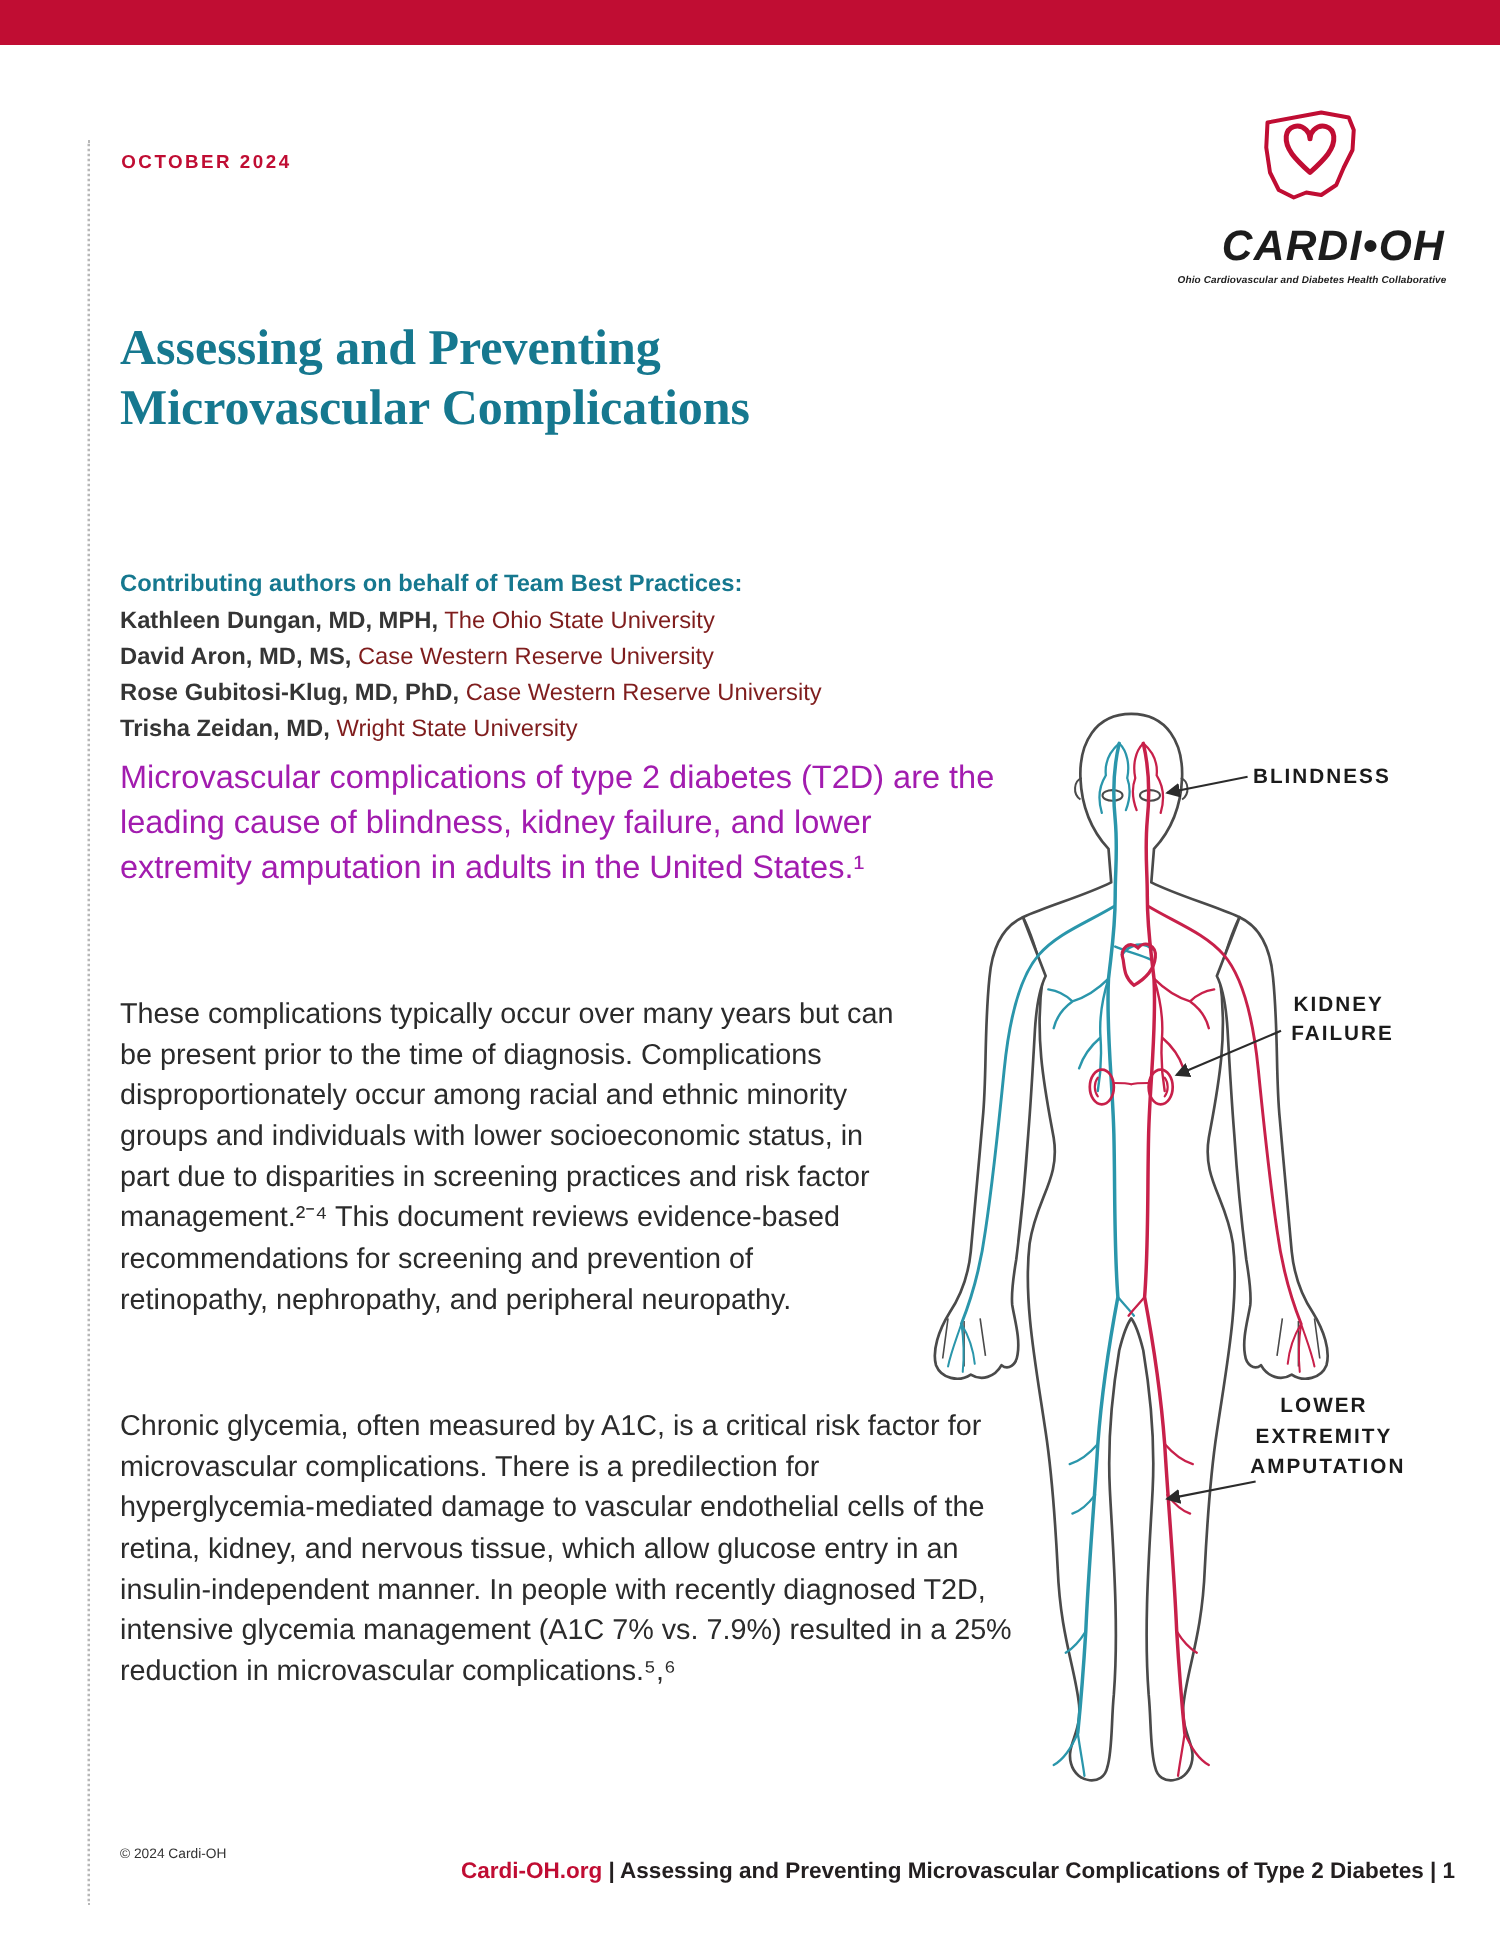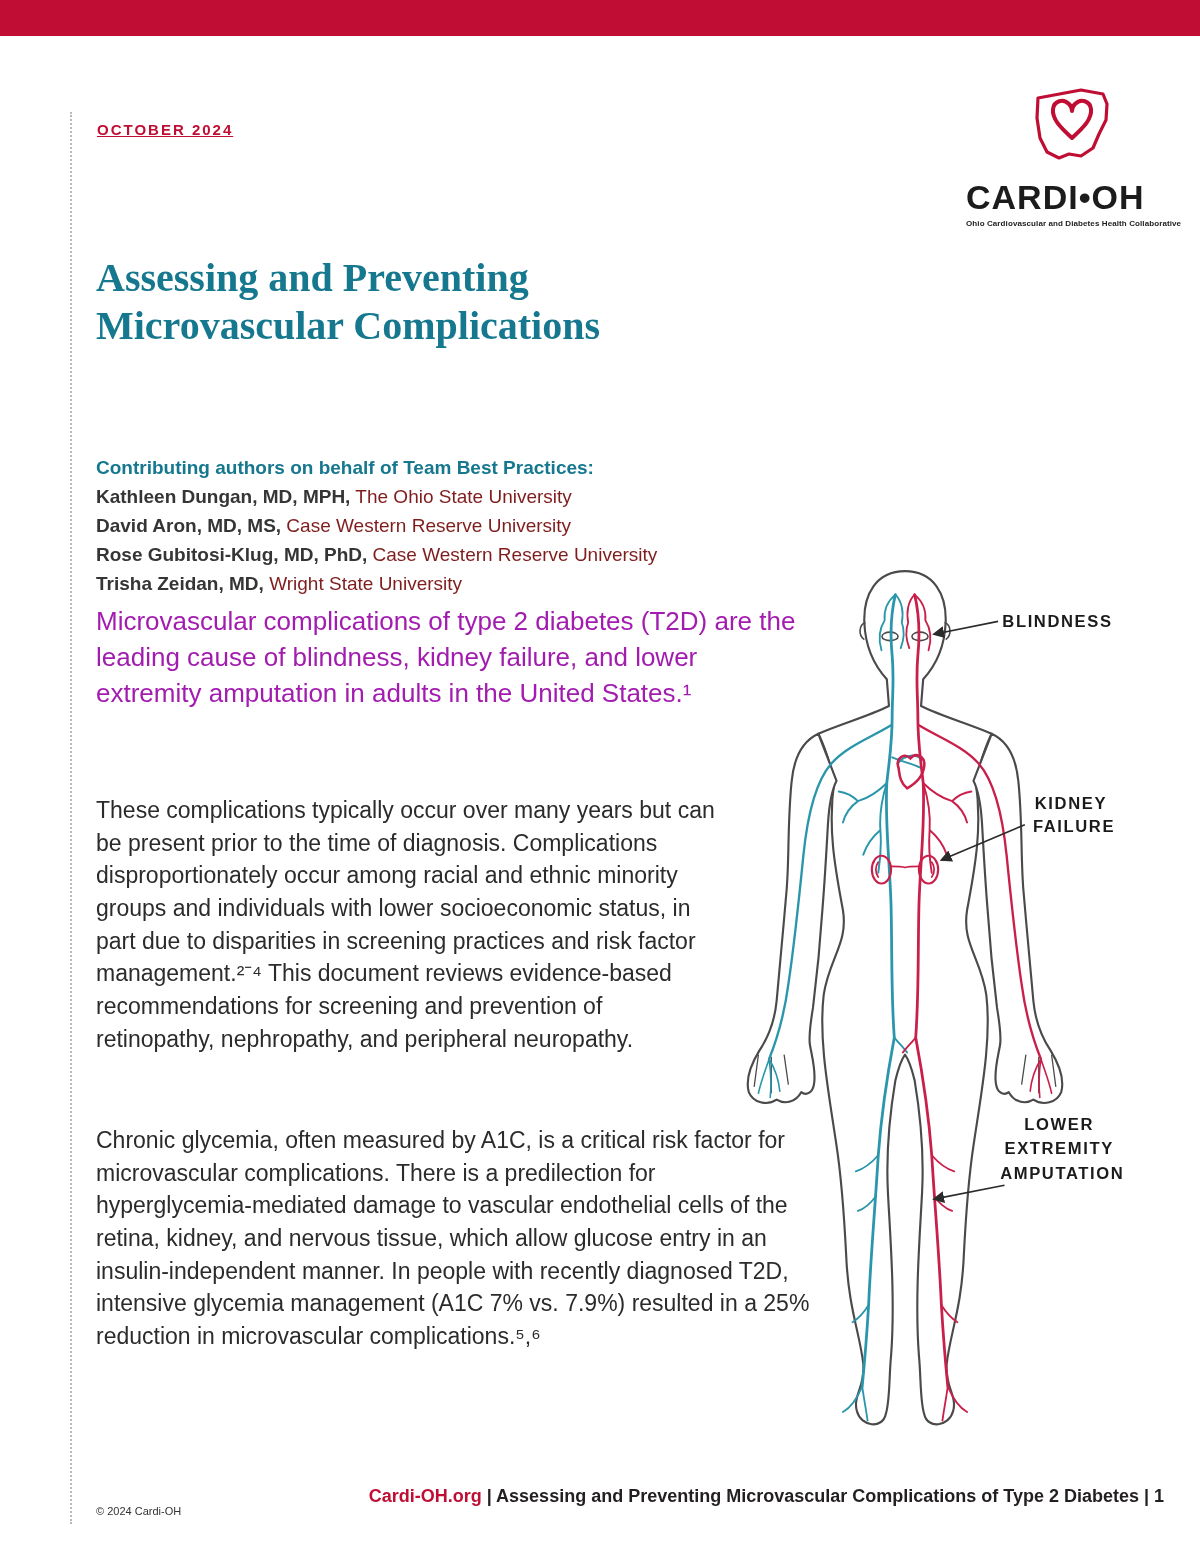--- a/index.html
+++ b/index.html
@@ -4,44 +4,44 @@
 <style>
   html,body { margin:0; padding:0; background:#e8e8e8; }
   .page {
     position:relative; width:1200px; height:1553px; margin:0 auto;
     background:#ffffff; overflow:hidden;
     font-family:"Liberation Sans", sans-serif; color:#231f20;
   }
   .topbar { position:absolute; top:0; left:0; width:100%; height:36px; background:#c00d33; }
   .margin-rule { position:absolute; left:70px; top:112px; height:1412px; width:0; border-left:2px dotted #b8b8b8; }
 
-  .issue-date { position:absolute; left:97px; top:121px; font-size:15px; font-weight:700; letter-spacing:2px; color:#c00d33;text-decoration:underline; }
+  .issue-date { position:absolute; left:97px; top:121px; font-size:15px; font-weight:700; letter-spacing:2px; color:#c00d33; }
 
-  .logo { position:absolute; top:74px; right:20px; width:214px; text-align:left; }
+  .logo { position:absolute; top:74px; right:44px; width:214px; text-align:right;font-style:italic; }
   .logo-icon { display:block; margin:0 auto; }
   .logo-wordmark { font-size:34px; font-weight:700; letter-spacing:1px; color:#1c1c1c; margin-top:4px; white-space:nowrap; }
   .logo-tagline { font-size:8px; font-weight:700; color:#1c1c1c; margin-top:2px; white-space:nowrap; letter-spacing:0.1px; }
 
   .page-title { position:absolute; left:96px; top:254px; font-family:"Liberation Serif", serif; font-weight:700; font-size:40px; line-height:1.21; color:#16788f; }
 
   .authors { position:absolute; left:96px; top:454px; font-size:19px; line-height:1.52; }
   .authors-heading { color:#16788f; font-weight:700; }
   .author-name { font-weight:700; color:#353535; }
   .author-aff { font-weight:400; color:#7f1d1d; }
 
   .intro { position:absolute; left:96px; top:604px; width:706px; font-size:26px; line-height:1.38; color:#a21caf; }
   .body-p1 { position:absolute; left:96px; top:794px; width:622px; font-size:23px; line-height:1.42; color:#2b2b2b; }
   .body-p2 { position:absolute; left:96px; top:1124px; width:718px; font-size:23px; line-height:1.42; color:#2b2b2b; }
 
   .figure { position:absolute; left:664px; top:554px; width:482px; height:888px; }
   .figure svg { width:100%; height:100%; display:block; }
 
   .fig-label { font-family:"Liberation Sans", sans-serif; font-size:15.5px; font-weight:700; letter-spacing:1.5px; fill:#1b1b1b; }
 
-  .footer-copy { position:absolute; left:96px; bottom:36px; font-size:11px; color:#333333; }
+  .footer-copy { position:absolute; left:96px; bottom:64px; font-size:11px; color:#333333; }
   .footer-line { position:absolute; right:36px; bottom:46px; font-size:18px; font-weight:700; color:#231f20; }
   .footer-site { color:#c00d33; }
 </style>
 </head>
 <body>
 
 <div class="page">
 
   <div class="topbar"></div>
   <div class="margin-rule"></div>

